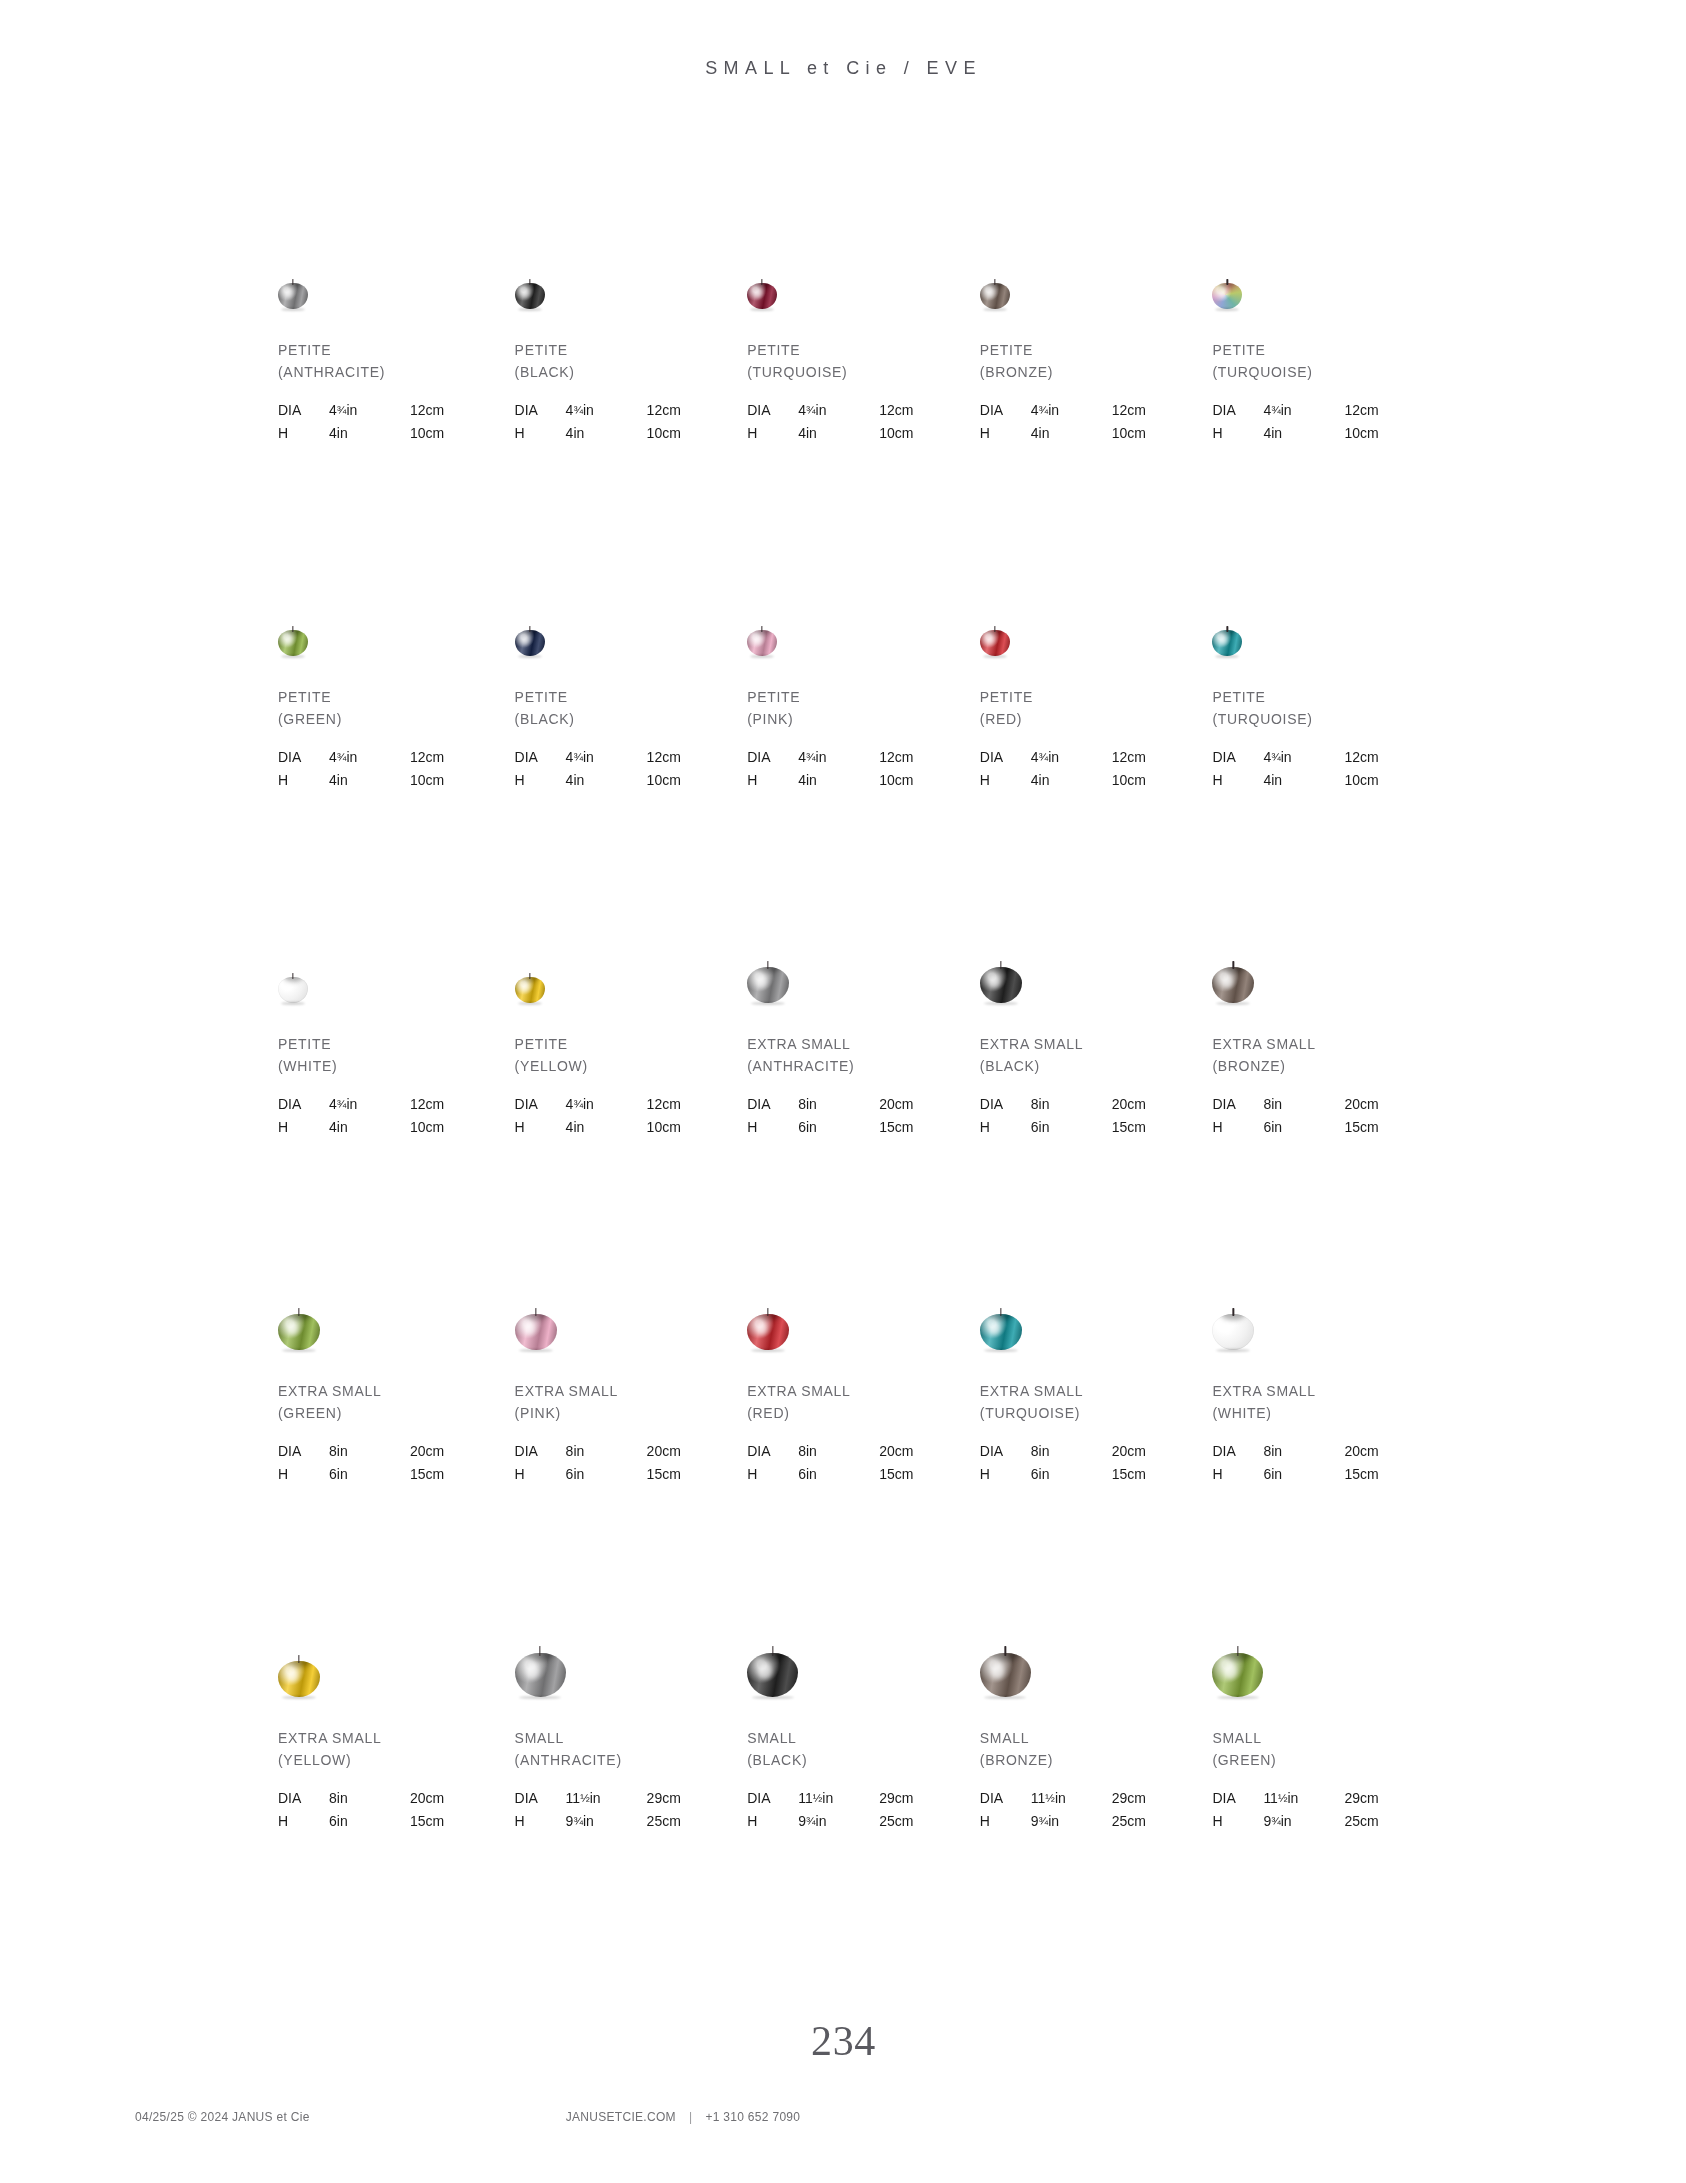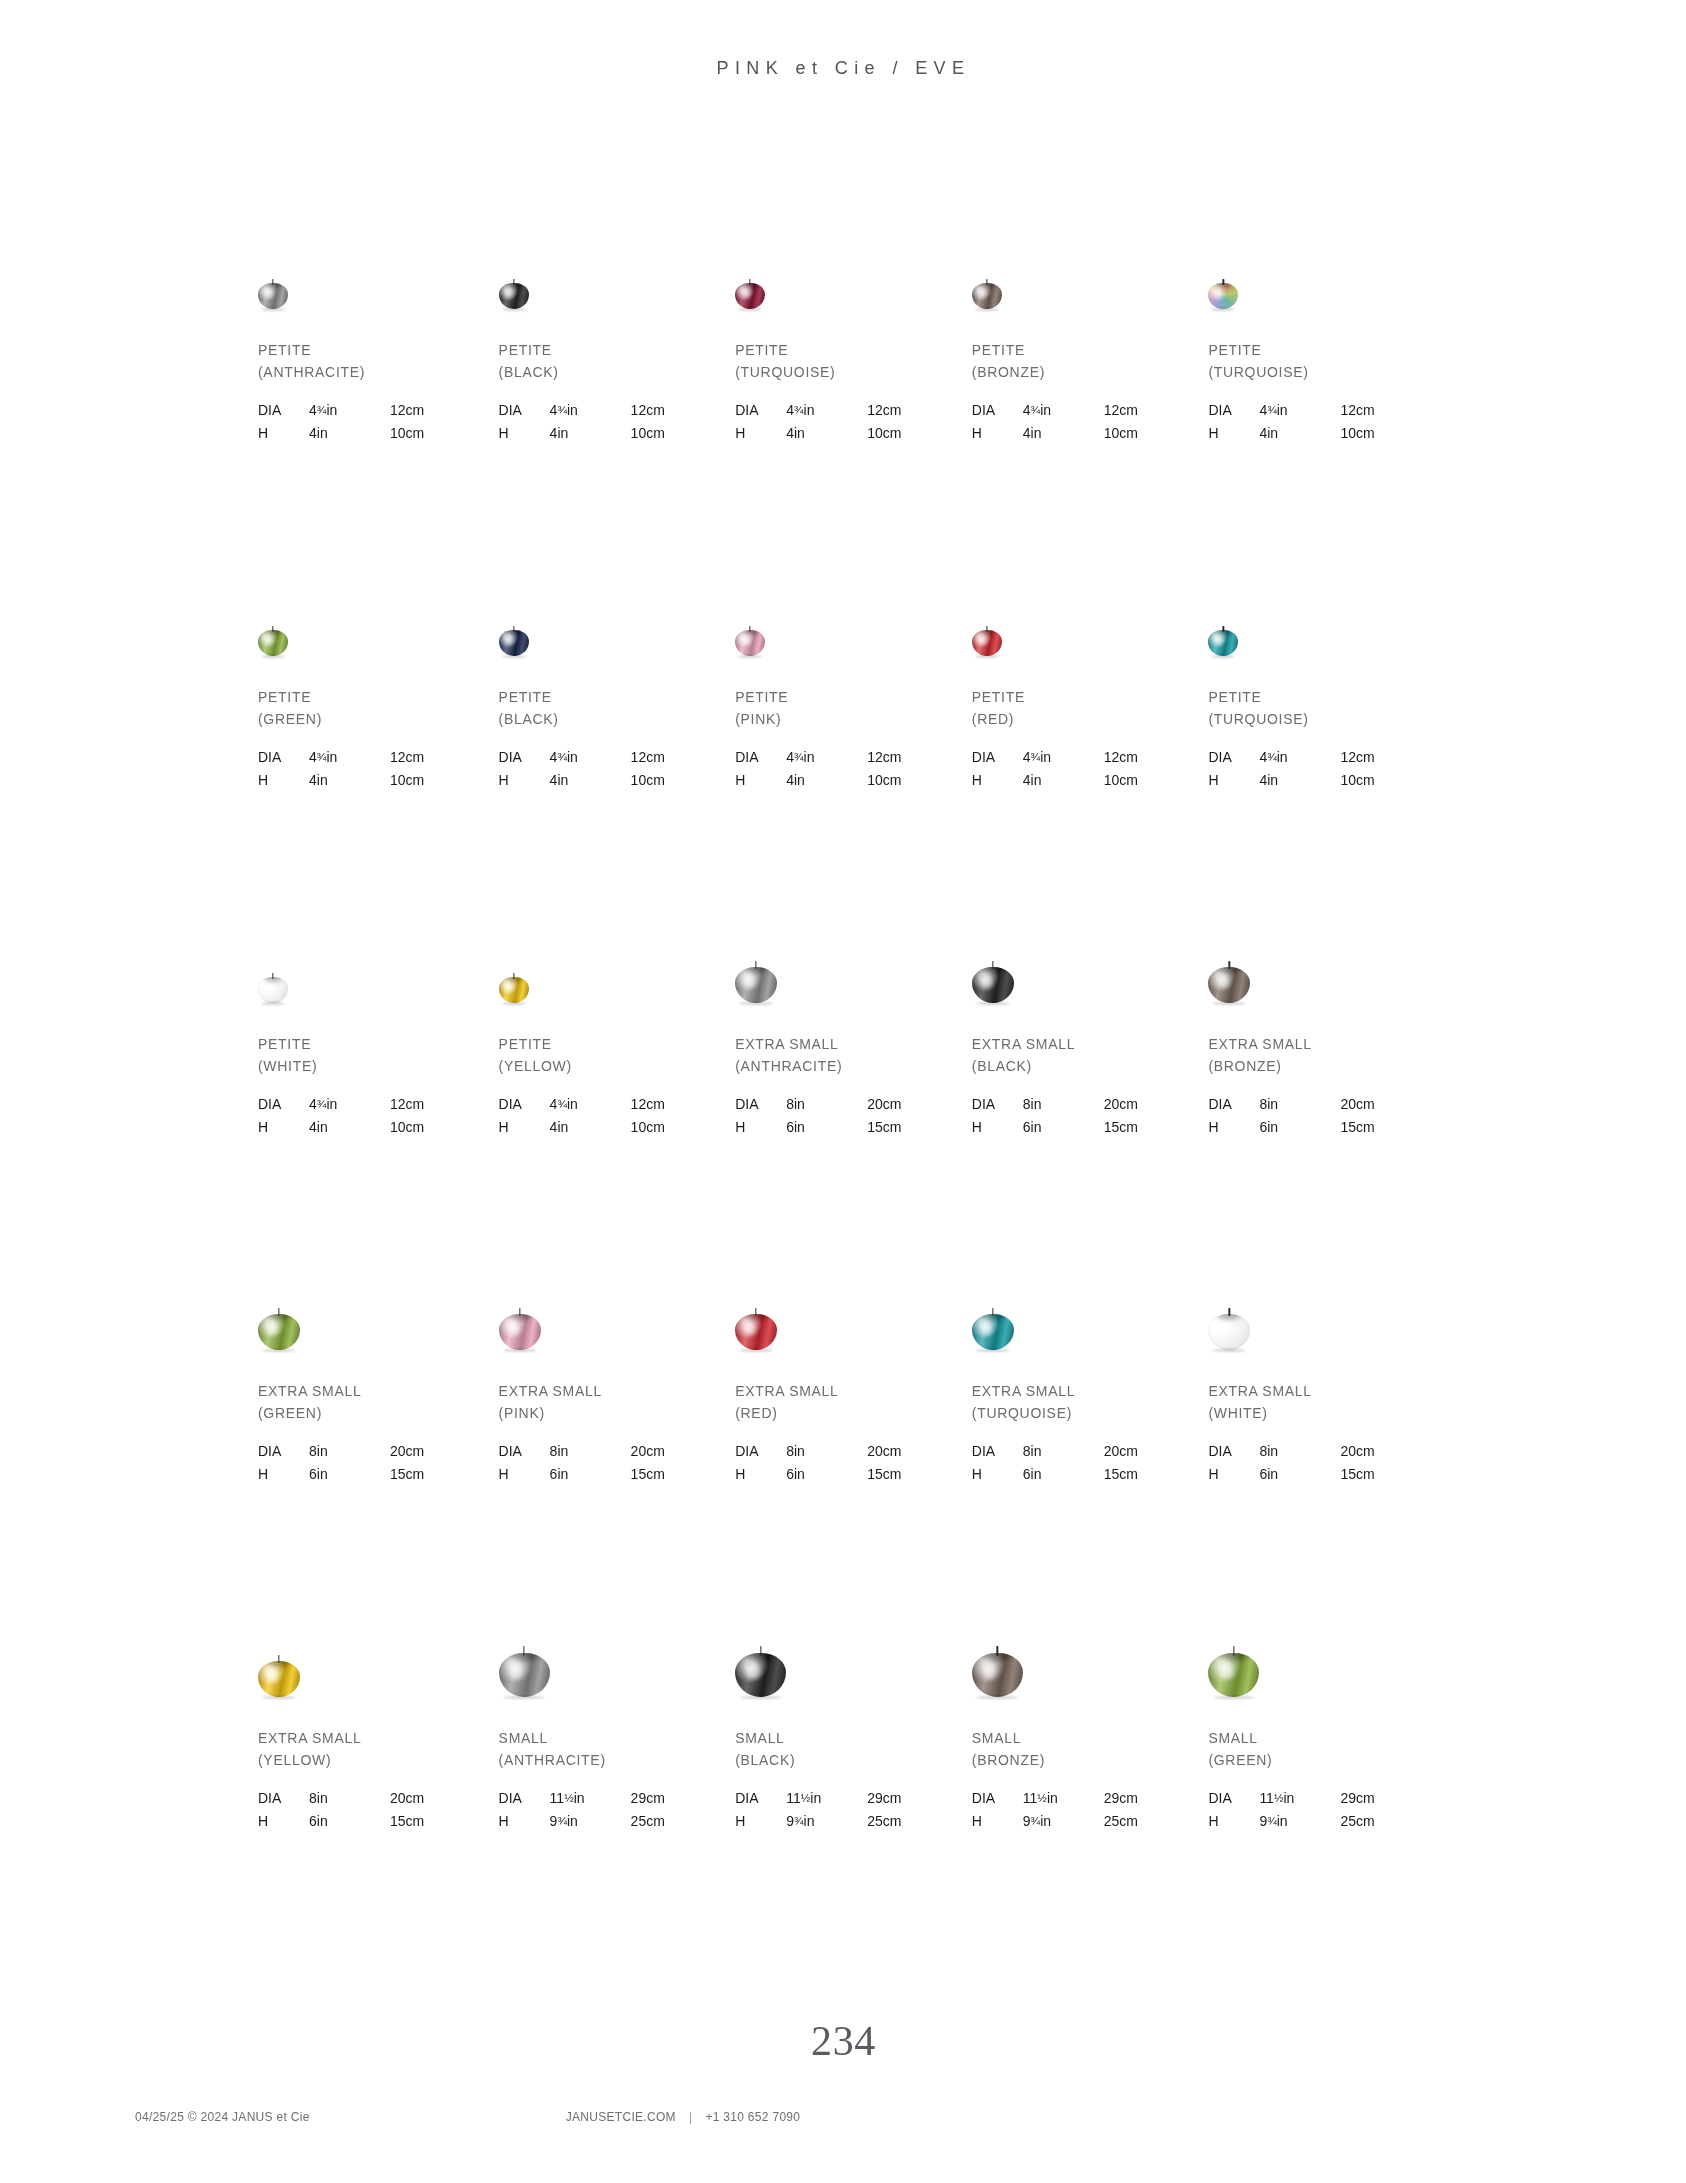--- a/index.html
+++ b/index.html
@@ -35,20 +35,21 @@
   
   .product-grid {
     position: absolute;
     top: 250px;
     left: 258px;
     width: 1187px;
   }
   .grid-row {
     display: flex;
     height: 347px;
+    margin-left: 20px;
   }
   .grid-row:last-child { height: auto; }
   .product-cell {
     width: 250px;
     margin-right: 1.3px;
     position: relative;
   }
 
   
   .col-0 { padding-left: 0px; }
@@ -173,21 +174,21 @@
     width: 1366px;
     text-align: center;
     white-space: nowrap;
   }
   .footer-sep { margin: 0 9.4px; color: #9a9a9e; }
 </style>
 </head>
 <body>
 
 <div class="page-header">
-  <span class="brand">PINK et Cie / EVE</span>
+  <span class="brand">SMALL et Cie / EVE</span>
 </div>
 
 <div class="product-grid" id="grid">
     <div class="grid-row">
       <div class="product-cell col-0">
         <div class="apple-wrap">
           <div class="apple">
             <div class="stem" style="height: 6px; top: -4px;"></div>
             <div class="body" style="width: 30px; height: 26px; background: radial-gradient(circle at 29% 27%, rgba(255, 255, 255, 0.72) 0px, rgba(255, 255, 255, 0.72) 9%, rgba(255, 255, 255, 0) 38%), linear-gradient(100deg, rgba(0, 0, 0, 0.38) 0%, rgba(255, 255, 255, 0.3) 30%, rgba(0, 0, 0, 0.22) 58%, rgba(255, 255, 255, 0.18) 76%, rgba(0, 0, 0, 0.4) 100%), rgb(142, 142, 144);">
               <div class="spec"></div>

